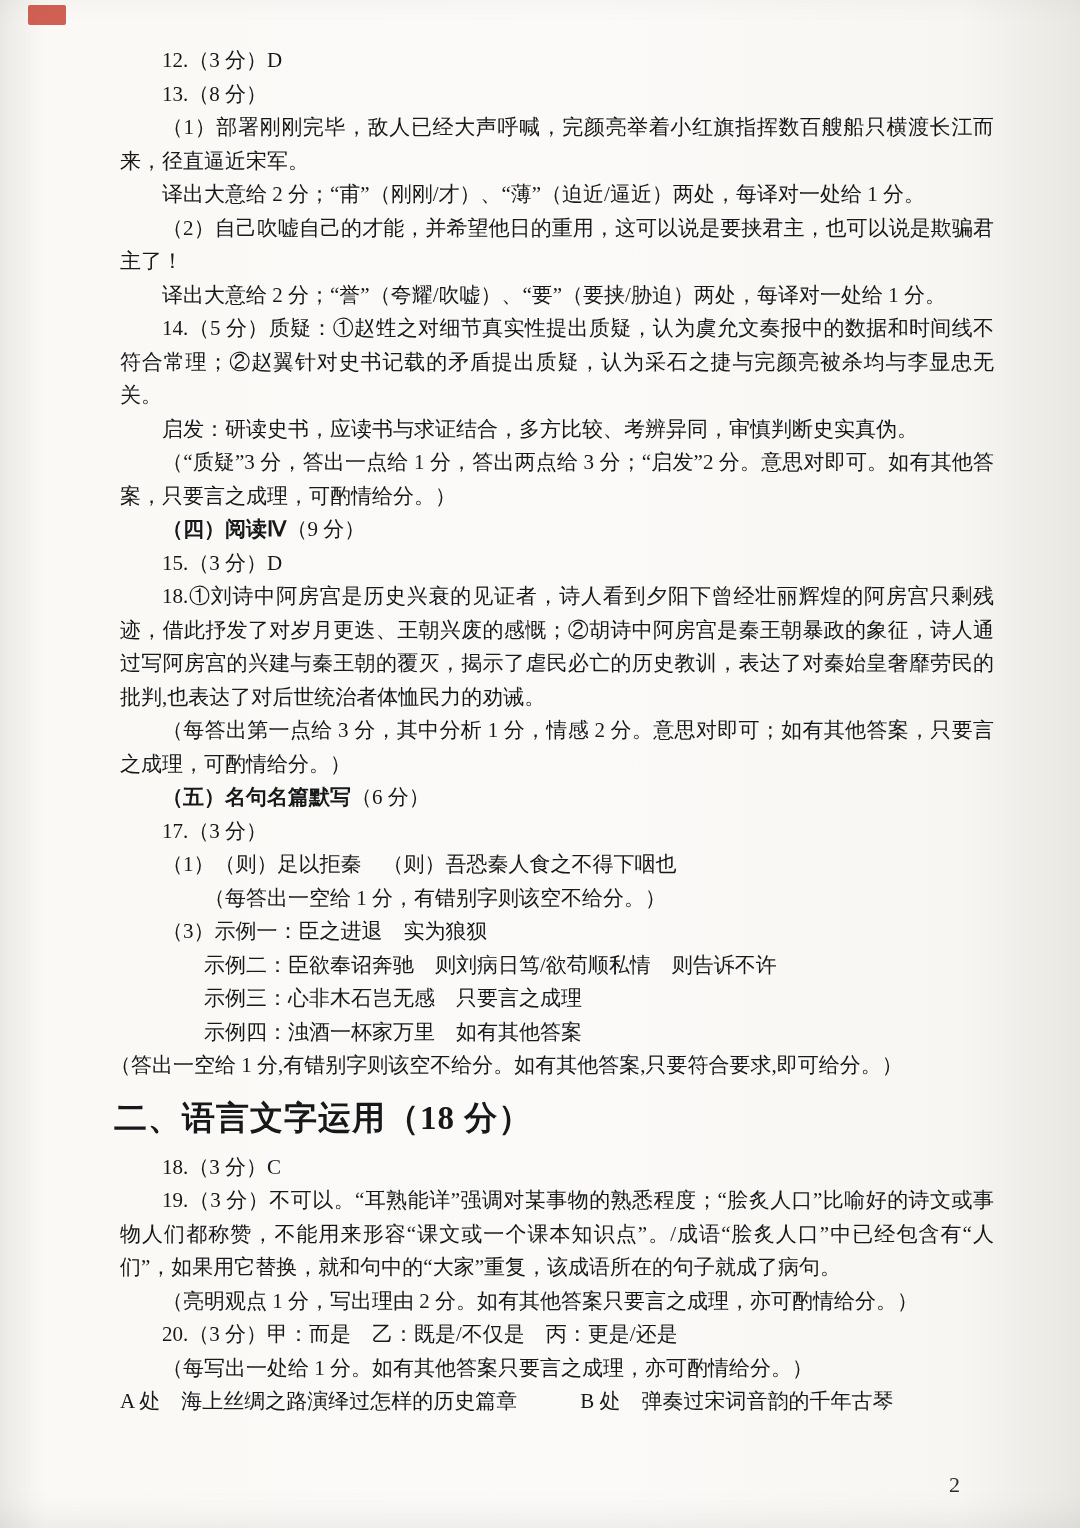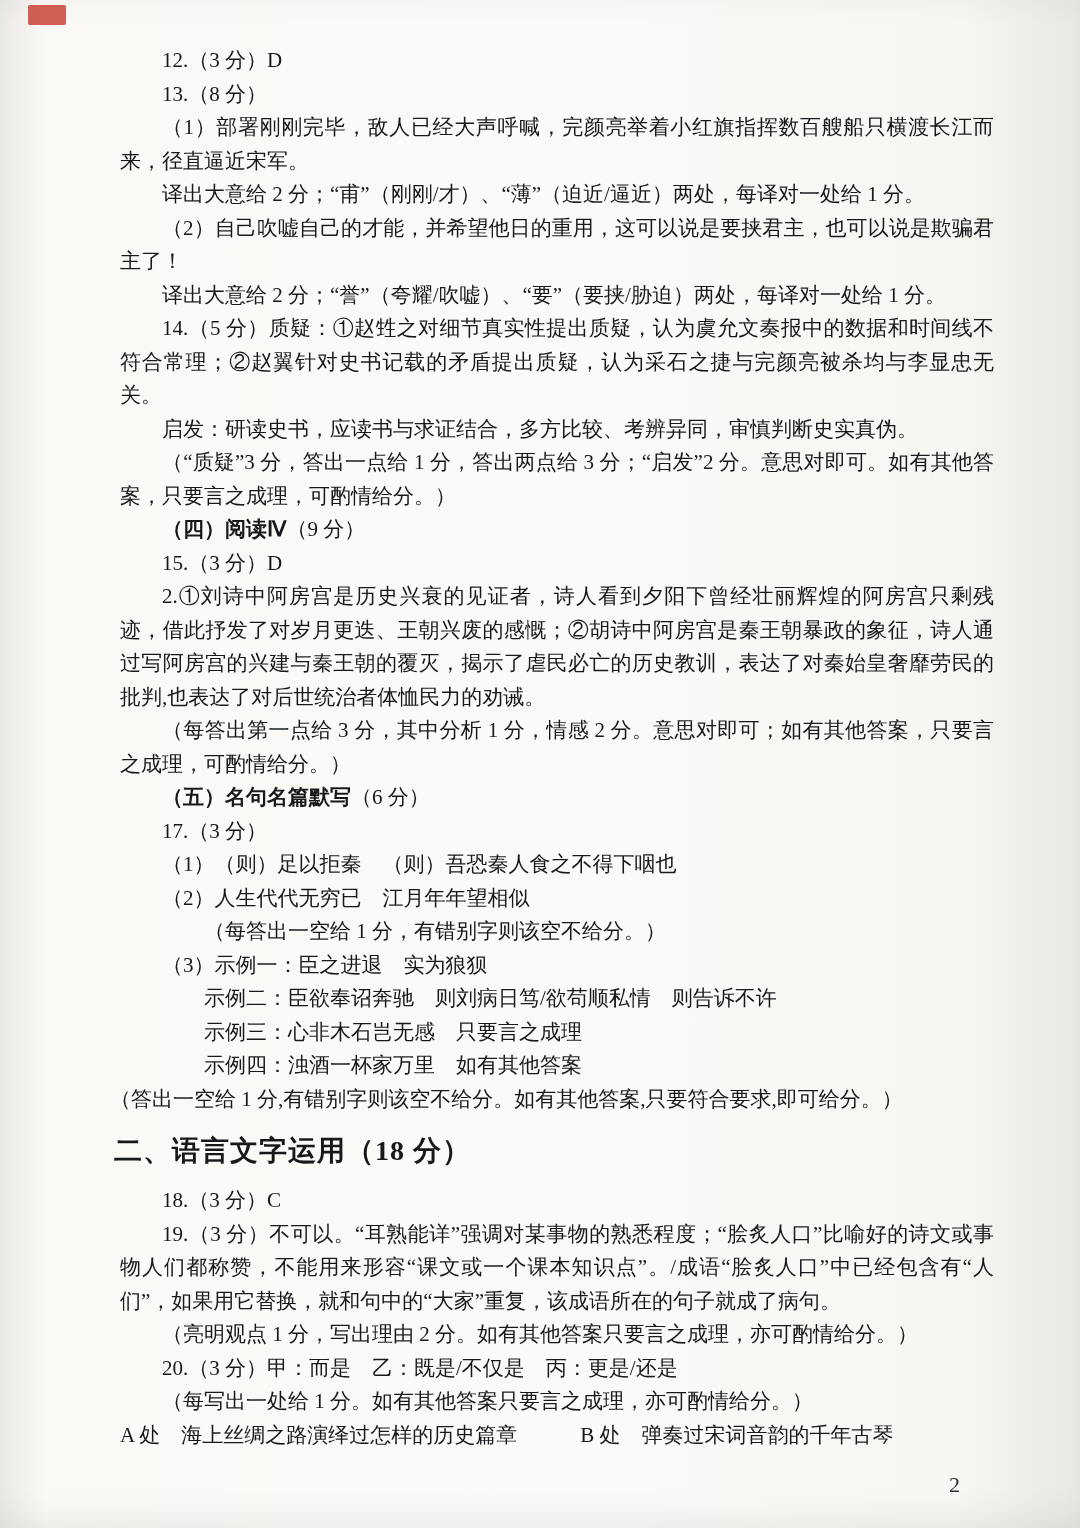--- a/index.html
+++ b/index.html
@@ -47,21 +47,21 @@
   .line.indent2 { text-indent: 4em; }
   .line.flush   { text-indent: 0; }
   .line.outdent { text-indent: 0; margin-left: -10px; }
   .seg-bold {
     font-weight: bold;
     font-family: Liberation Serif, serif;
   }
   .line.heading {
     font-family: "Liberation Sans", "DejaVu Sans", sans-serif;
     font-weight: bold;
-    font-size: 28px;
+    font-size: 33px;
     line-height: 46px;
     text-indent: 0;
     margin: 12px 0 10px -6px;
     letter-spacing: 1px;
     white-space: pre-wrap;
   }
   .page-number {
     position: absolute;
     right: 120px;
     bottom: 30px;
@@ -79,26 +79,25 @@
       <p class="line indent"><span>13.（8 分）</span></p>
       <p class="line indent"><span>（1）部署刚刚完毕，敌人已经大声呼喊，完颜亮举着小红旗指挥数百艘船只横渡长江而来，径直逼近宋军。</span></p>
       <p class="line indent"><span>译出大意给 2 分；“甫”（刚刚/才）、“薄”（迫近/逼近）两处，每译对一处给 1 分。</span></p>
       <p class="line indent"><span>（2）自己吹嘘自己的才能，并希望他日的重用，这可以说是要挟君主，也可以说是欺骗君主了！</span></p>
       <p class="line indent"><span>译出大意给 2 分；“誉”（夸耀/吹嘘）、“要”（要挟/胁迫）两处，每译对一处给 1 分。</span></p>
       <p class="line indent"><span>14.（5 分）质疑：①赵甡之对细节真实性提出质疑，认为虞允文奏报中的数据和时间线不符合常理；②赵翼针对史书记载的矛盾提出质疑，认为采石之捷与完颜亮被杀均与李显忠无关。</span></p>
       <p class="line indent"><span>启发：研读史书，应读书与求证结合，多方比较、考辨异同，审慎判断史实真伪。</span></p>
       <p class="line indent"><span>（“质疑”3 分，答出一点给 1 分，答出两点给 3 分；“启发”2 分。意思对即可。如有其他答案，只要言之成理，可酌情给分。）</span></p>
       <p class="line indent"><span class="seg-bold">（四）阅读Ⅳ</span><span>（9 分）</span></p>
       <p class="line indent"><span>15.（3 分）D</span></p>
-      <p class="line indent"><span>2.①刘诗中阿房宫是历史兴衰的见证者，诗人看到夕阳下曾经壮丽辉煌的阿房宫只剩残迹，借此抒发了对岁月更迭、王朝兴废的感慨；②胡诗中阿房宫是秦王朝暴政的象征，诗人通过写阿房宫的兴建与秦王朝的覆灭，揭示了虐民必亡的历史教训，表达了对秦始皇奢靡劳民的批判,也表达了对后世统治者体恤民力的劝诫。</span></p>
+      <p class="line indent"><span>18.①刘诗中阿房宫是历史兴衰的见证者，诗人看到夕阳下曾经壮丽辉煌的阿房宫只剩残迹，借此抒发了对岁月更迭、王朝兴废的感慨；②胡诗中阿房宫是秦王朝暴政的象征，诗人通过写阿房宫的兴建与秦王朝的覆灭，揭示了虐民必亡的历史教训，表达了对秦始皇奢靡劳民的批判,也表达了对后世统治者体恤民力的劝诫。</span></p>
       <p class="line indent"><span>（每答出第一点给 3 分，其中分析 1 分，情感 2 分。意思对即可；如有其他答案，只要言之成理，可酌情给分。）</span></p>
       <p class="line indent"><span class="seg-bold">（五）名句名篇默写</span><span>（6 分）</span></p>
       <p class="line indent"><span>17.（3 分）</span></p>
       <p class="line indent"><span>（1）（则）足以拒秦　（则）吾恐秦人食之不得下咽也</span></p>
-      <p class="line indent"><span>（2）人生代代无穷已　江月年年望相似</span></p>
       <p class="line indent2"><span>（每答出一空给 1 分，有错别字则该空不给分。）</span></p>
       <p class="line indent"><span>（3）示例一：臣之进退　实为狼狈</span></p>
       <p class="line indent2"><span>示例二：臣欲奉诏奔驰　则刘病日笃/欲苟顺私情　则告诉不许</span></p>
       <p class="line indent2"><span>示例三：心非木石岂无感　只要言之成理</span></p>
       <p class="line indent2"><span>示例四：浊酒一杯家万里　如有其他答案</span></p>
       <p class="line outdent"><span>（答出一空给 1 分,有错别字则该空不给分。如有其他答案,只要符合要求,即可给分。）</span></p>
       <p class="line heading"><span class="seg-bold">二、语言文字运用（18 分）</span></p>
       <p class="line indent"><span>18.（3 分）C</span></p>
       <p class="line indent"><span>19.（3 分）不可以。“耳熟能详”强调对某事物的熟悉程度；“脍炙人口”比喻好的诗文或事物人们都称赞，不能用来形容“课文或一个课本知识点”。/成语“脍炙人口”中已经包含有“人们”，如果用它替换，就和句中的“大家”重复，该成语所在的句子就成了病句。</span></p>
       <p class="line indent"><span>（亮明观点 1 分，写出理由 2 分。如有其他答案只要言之成理，亦可酌情给分。）</span></p>

